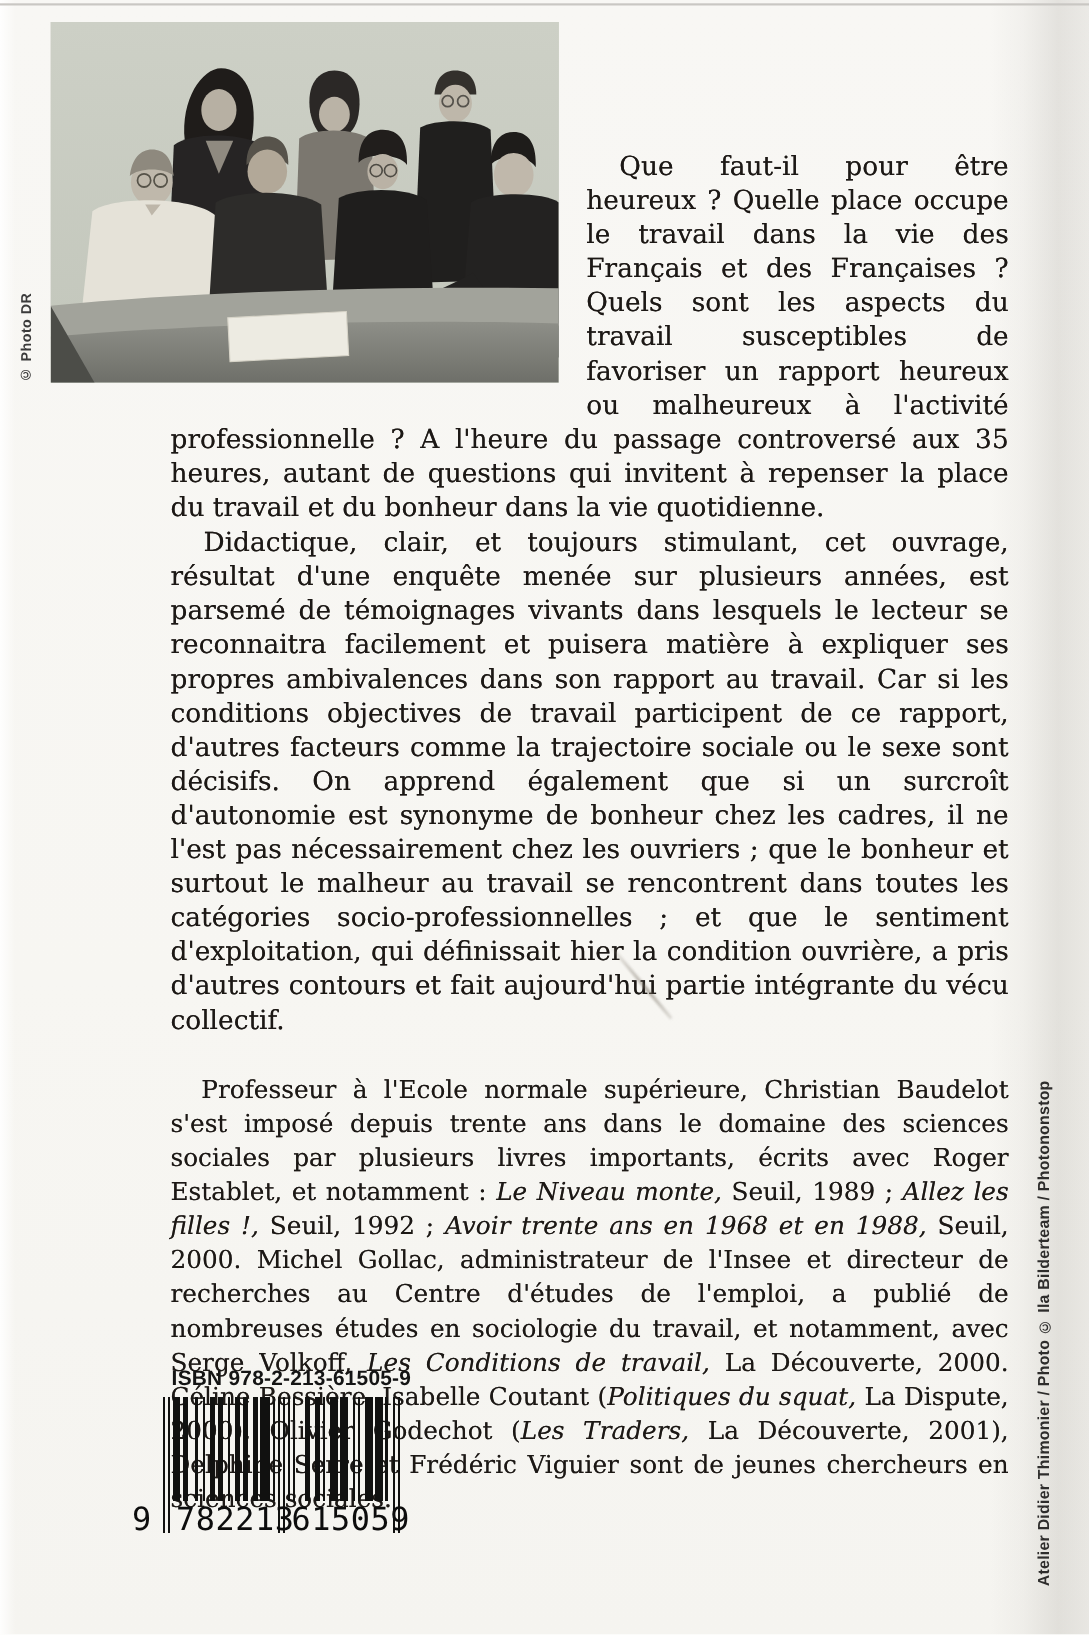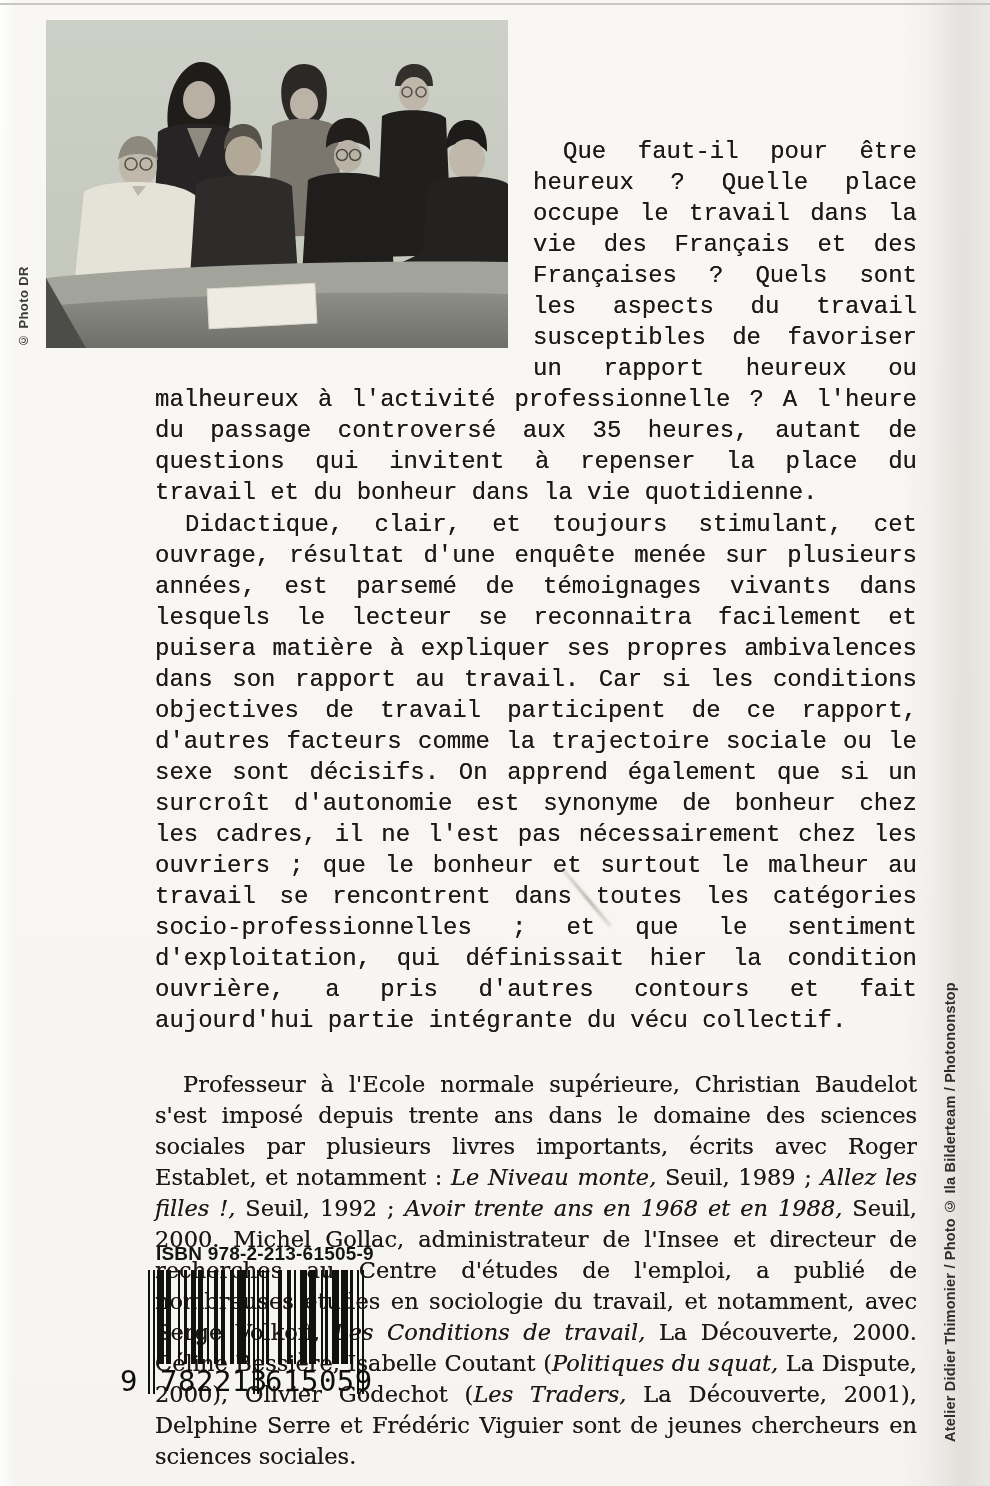--- a/index.html
+++ b/index.html
@@ -48,21 +48,21 @@
   .main-text{
     position:absolute;left:155px;top:136px;width:762px;
     font-size:24px;line-height:31px;
     color:#1c1815;
     text-align:justify;
     text-shadow:0 0 .35px rgba(28,24,21,.75);
   }
   .photo-spacer{
     float:left;width:378px;height:224px;
   }
-  .para{margin:0;text-indent:30px;font-family:Liberation Mono, monospace;}
+  .para{margin:0;text-indent:30px;}
   .para + .para{margin-top:1px;}
   .bio{
     margin:33px 0 0 0;
     font-size:22.5px;line-height:31px;
     text-indent:28px;
     text-shadow:0 0 .3px rgba(28,24,21,.7);
   }
   .bio i{}
   
   .crease{

